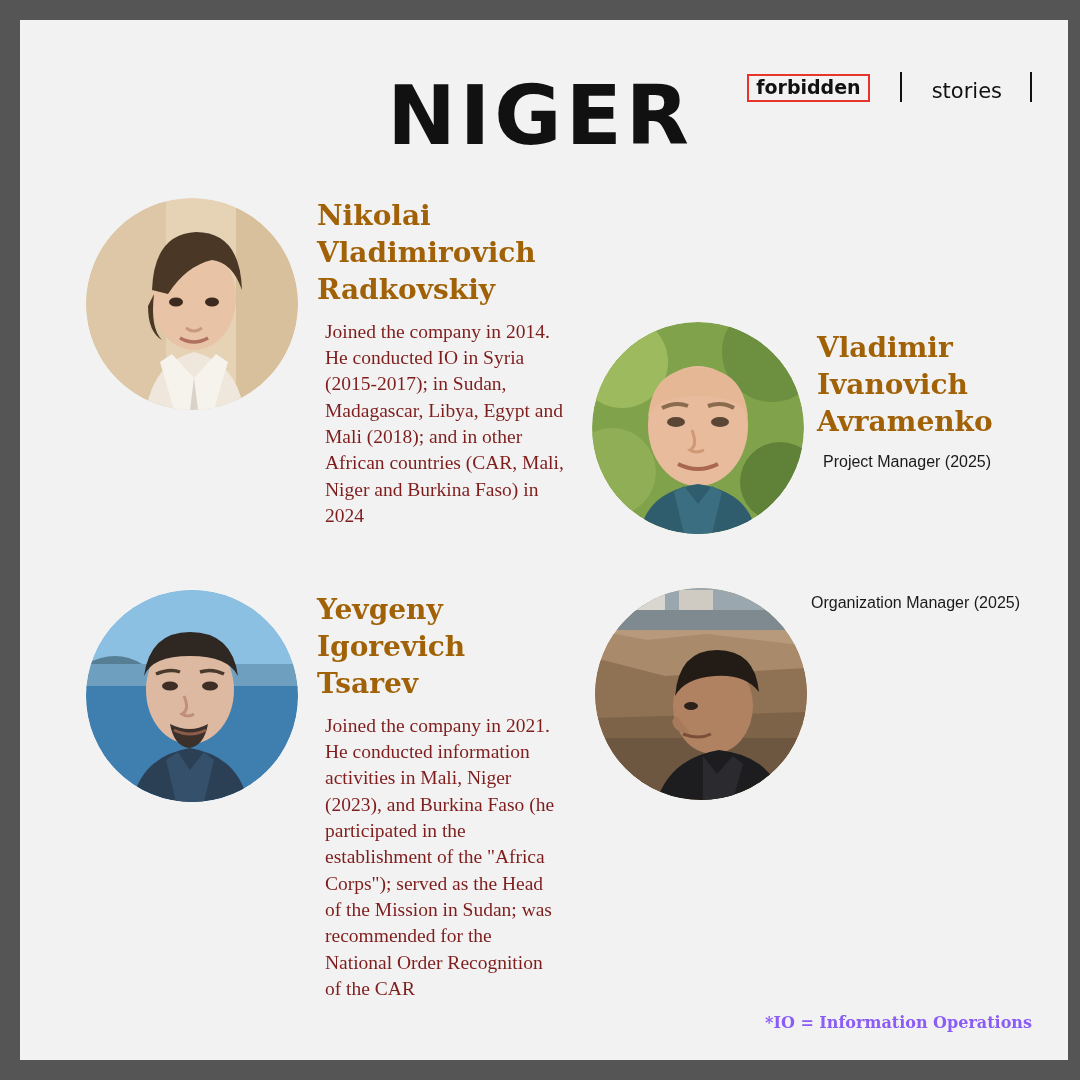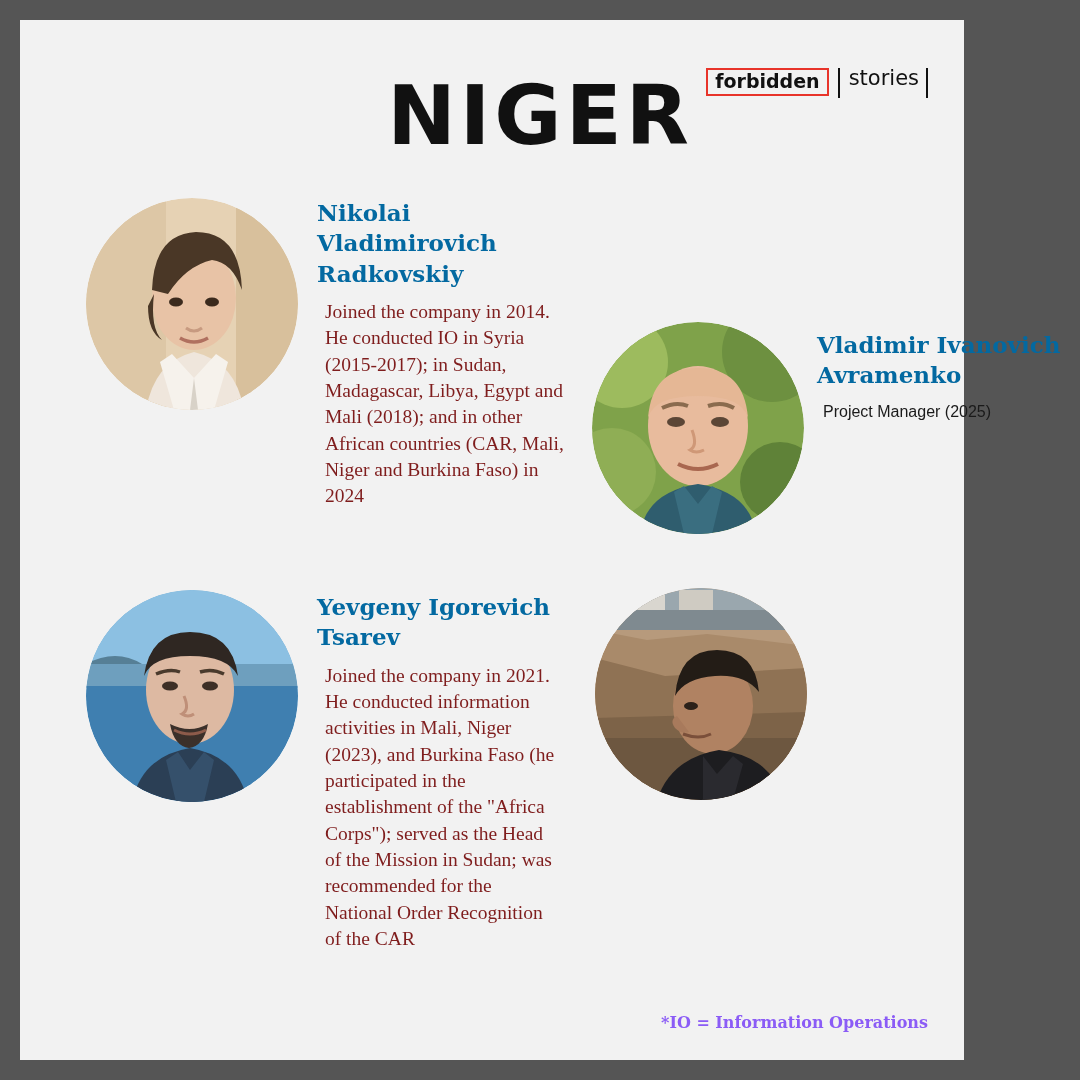--- a/index.html
+++ b/index.html
@@ -10,21 +10,21 @@
     width: 1080px;
     height: 1080px;
     background: #555555;
     font-family: "DejaVu Serif", "Liberation Serif", serif;
     overflow: hidden;
   }
   .card {
     position: absolute;
     left: 20px;
     top: 20px;
-    width: 944px;
+    width: 1048px;
     height: 1040px;
     background: #f2f2f2;
   }
   
   .title {
     position: absolute;
     left: 0;
     top: 55px;
     width: 1040px;
     text-align: center;
@@ -33,22 +33,23 @@
     font-size: 82px;
     letter-spacing: 4px;
     color: #111111;
     line-height: 1;
   }
   .logo {
     position: absolute;
     right: 36px;
     top: 48px;
     display: flex;
-    align-items: flex-start;
+    align-items: flex-end;
     height: 34px;
+    gap: 21px;
   }
   .logo-forbidden {
     border: 2.5px solid #e8342a;
     padding: 2px 7px 3px 7px;
     font-family: "DejaVu Sans", "Liberation Sans", sans-serif;
     font-weight: 700;
     font-size: 19px;
     color: #111111;
     line-height: 1;
   }
@@ -81,23 +82,23 @@
     border-radius: 50%;
     overflow: hidden;
   }
   .avatar svg { display: block; }
   .person-text {
     position: absolute;
   }
   .person-name {
     font-family: "DejaVu Serif", "Liberation Serif", serif;
     font-weight: 700;
-    font-size: 23px;
+    font-size: 28px;
     line-height: 1.32;
-    color: #0369a1;
+    color: #a16207;
     margin: 0 0 10px 0;
   }
   .person-desc {
     font-family: Liberation Serif, serif;
     font-weight: 400;
     font-size: 19.5px;
     line-height: 1.35;
     color: #7f1d1d;
     margin: 8px;
   }
@@ -272,17 +273,18 @@
           <path d="M80 108 q4 -46 42 -46 q38 0 42 42 q-14 -18 -44 -16 q-30 2 -40 20 z" fill="#231c16"></path>
           <ellipse cx="96" cy="118" rx="7" ry="4" fill="#2b211a"></ellipse>
           <path d="M82 128 q-8 4 -2 12 q6 6 14 4" fill="#a87a5c"></path>
           <path d="M88 146 q16 6 28 0" stroke="#7a4f3a" stroke-width="3" fill="none"></path>
           <path d="M62 212 q14 -42 62 -50 q52 6 64 50 z" fill="#1d1d20"></path>
           <path d="M108 168 l14 18 l16 -18 l10 8 l-10 36 h-30 z" fill="#2a2a2f"></path>
         </g>
       </svg>
     </div>
     <div class="person-text">
+      <p class="person-role">Organization Manager (2025)</p>
     </div>
   </div>
 
   <div class="footnote">*IO = Information Operations</div>
 </div>
 
 </body></html>

